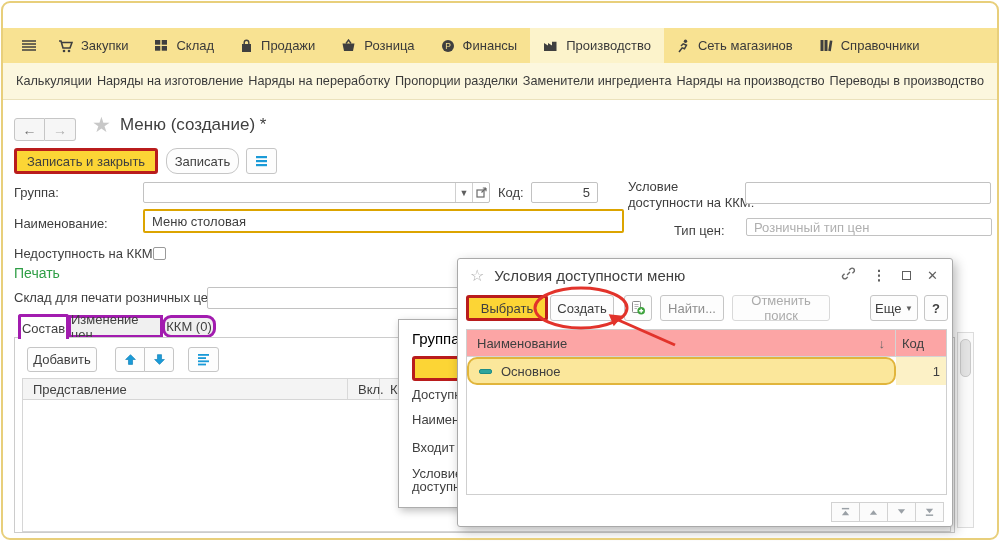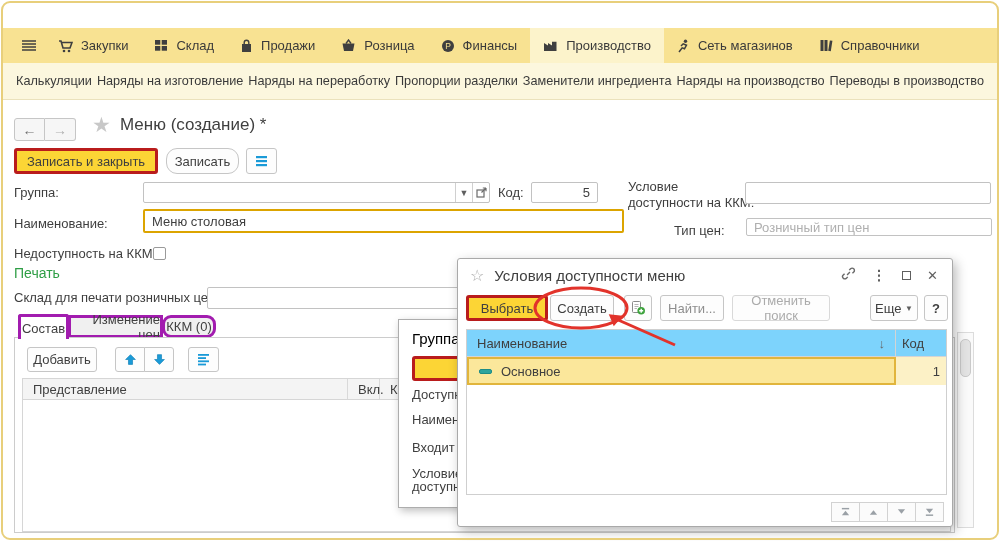--- a/index.html
+++ b/index.html
@@ -52,25 +52,25 @@
   .gwin .l { position:absolute; left:13px; font-size:13px; color:#3F3F3F; }
 
   
   .dialog { position:absolute; left:457px; top:258px; width:496px; height:269px; background:#fff; border:1px solid #A9A9A9; border-radius:3px; box-shadow:3px 4px 12px rgba(0,0,0,.28); z-index:10; }
   .d-titlerow { position:absolute; left:0; top:0; right:0; height:32px; display:flex; align-items:center; }
   .d-star { margin-left:12px; font-size:16px; color:#ABABAB; }
   .d-title { margin-left:10px; font-size:15px; color:#3F3F3F; }
   .d-ico { margin-left:auto; display:flex; align-items:center; gap:16px; padding-right:14px; color:#5F5F5F; }
   .d-btnrow .btn { height:26px; }
   .dtable { position:absolute; left:8px; top:70px; width:481px; height:166px; border:1px solid #CFCFCF; background:#fff; }
-  .dt-head { display:flex; height:27px; background:#7dd3fc; border-bottom:1px solid #D4D4D4; font-size:13px; color:#3F3F3F; }
+  .dt-head { display:flex; height:27px; background:#fca5a5; border-bottom:1px solid #D4D4D4; font-size:13px; color:#3F3F3F; }
   .dt-row { display:flex; height:28px; font-size:13px; color:#3F3F3F; }
   .cell-name { flex:1; display:flex; align-items:center; padding:0 10px; border-right:1px solid #D4D4D4; }
   .cell-code { width:50px; display:flex; align-items:center; justify-content:flex-end; padding:0 6px; }
-  .sel-name { border:2px solid #E1B53C; background:#FBE79B; border-radius:0; }
+  .sel-name { border:2px solid #E1B53C; background:#FBE79B; border-radius:10px; }
   .sel-code { background:#FCF1C6; }
   .dash-ico { width:13px; height:5px; background:#2FA49D; border:1px solid #1E8C86; border-radius:2px; margin-right:9px; }
   .dnav { position:absolute; right:8px; top:243px; display:flex; }
   .dnav .nb { width:29px; height:20px; border:1px solid #D2D2D2; background:#FBFBFB; display:flex; align-items:center; justify-content:center; margin-left:-1px; }
   .annot { position:absolute; inset:0; pointer-events:none; z-index:12; }
 
   
   .sbar { position:absolute; left:957px; top:332px; width:17px; height:196px; background:#FAFAFA; border:1px solid #DCDCDC; z-index:1; }
   .sbar .thumb { position:absolute; left:2px; top:6px; width:11px; height:38px; background:#E3E3E3; border:1px solid #C9C9C9; border-radius:5px; }
 
@@ -211,21 +211,21 @@
   <div class="inp ph" style="left:746px; top:218px; width:246px; height:18px;">Розничный тип цен</div>
 
   <span class="lbl" style="left:14px; top:246px;">Недоступность на ККМ:</span>
   <span class="chk" style="left:153px; top:247px;"></span>
 
   <div class="green">Печать</div>
   <span class="lbl" style="left:14px; top:290px;">Склад для печати розничных цен:</span>
   <div class="inp" style="left:207px; top:287px; width:252px; height:22px;"></div>
 
   <span class="tab active" style="left:18px; width:51px;">Состав</span>
-  <span class="tab" style="left:68px; width:95px;text-align:right;">Изменение цен</span>
+  <span class="tab" style="left:68px; width:95px;">Изменение цен</span>
   <span class="tab" style="left:162px; width:54px;border-radius:9px;">ККМ (0)</span>
 
   <div class="panel"></div>
   <button class="btn" style="left:27px; top:347px; width:70px; height:25px;">Добавить</button>
   <span class="iconbtn" style="left:115px; top:347px; width:30px; height:25px; border-radius:3px 0 0 3px;">
     <svg width="13" height="13" viewBox="0 0 16 16">
         <path d="M8 2l6 6h-3.5v6h-5V8H2z" fill="#1A9AD7" stroke="#0F7FB5" stroke-width="0.8"></path>
       </svg>
   </span>
   <span class="iconbtn" style="left:144px; top:347px; width:30px; height:25px; border-radius:0 3px 3px 0;">

